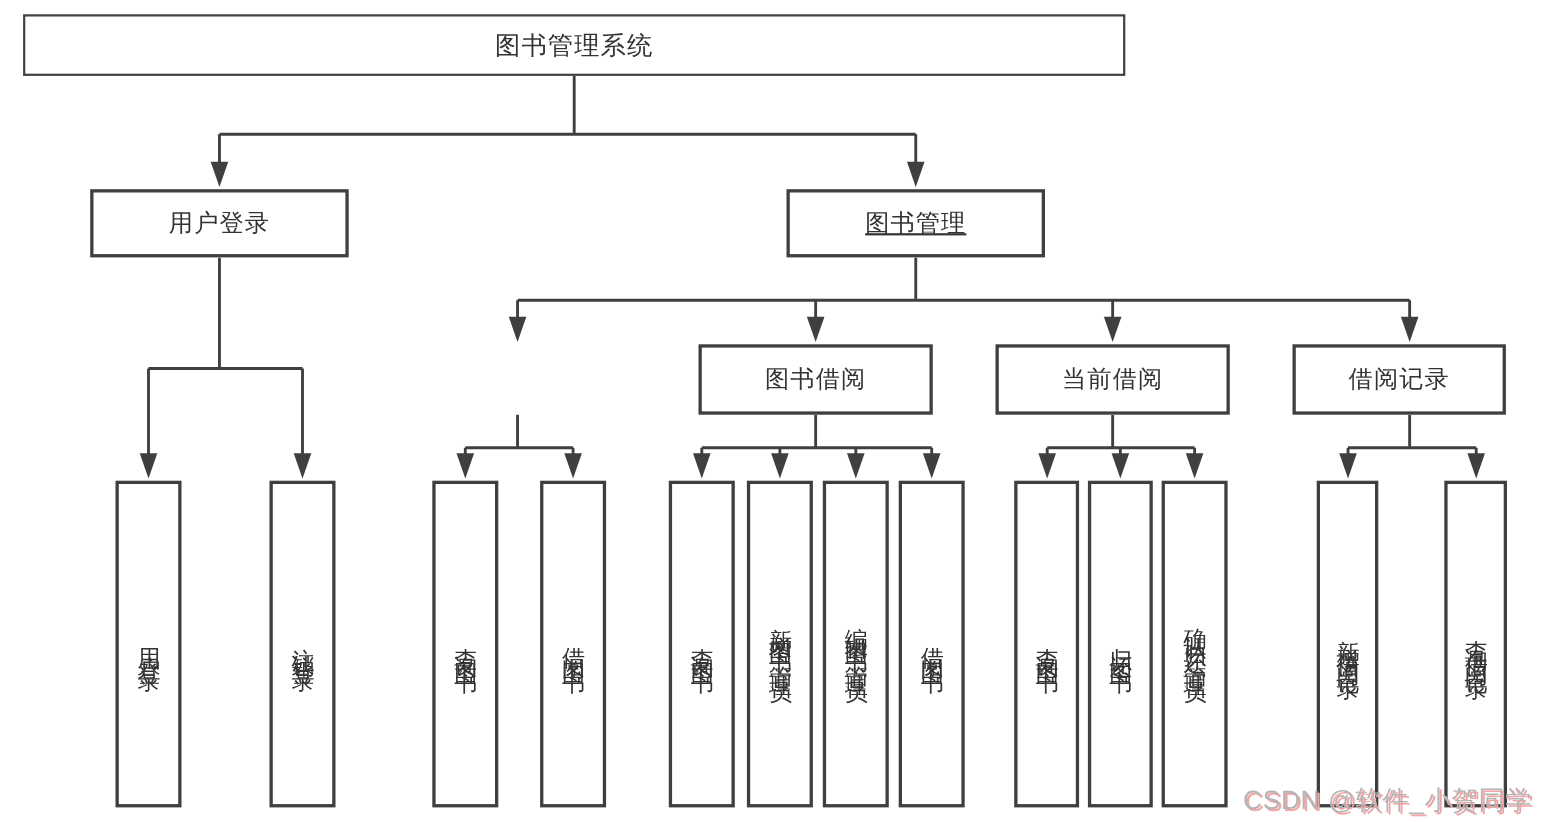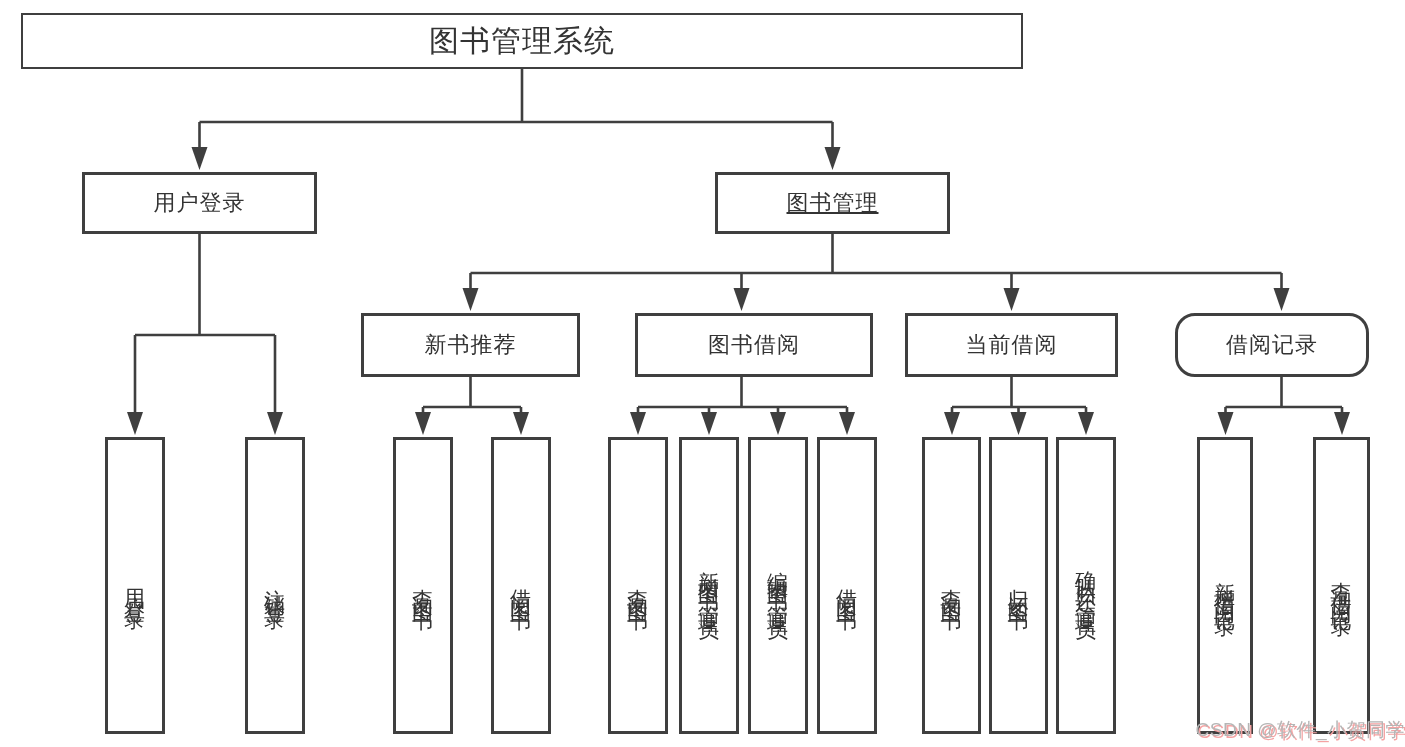--- a/index.html
+++ b/index.html
@@ -26,38 +26,38 @@
   .connectors polygon{fill:currentColor;stroke:none;}
   .node{
     position:absolute;
     box-sizing:border-box;
     background:#ffffff;
     border:3px solid var(--color-line);
     display:flex;align-items:center;justify-content:center;
     color:var(--color-text);
     z-index:2;
   }
-  .node.root{border-width:2px;font-size:30px;font-family:Liberation Serif, serif;}
+  .node.root{border-width:2px;font-size:23px;font-family:Liberation Serif, serif;}
   .node.h{font-size:22px;}
   .node.h span, .node.root span{
     white-space:nowrap;
     letter-spacing:1px;
   }
   .node.v span{
     writing-mode:vertical-rl;
     text-orientation:mixed;
     font-size:21px;
     line-height:1;
     letter-spacing:7px;
     white-space:nowrap;
   }
   .watermark{
     position:absolute;
-    right:0;bottom:4px;
-    font-size:19px;
+    right:12px;bottom:4px;
+    font-size:24px;
     color:var(--color-watermark-text);
     text-shadow:2px 2px 0 var(--color-watermark-shadow);
     letter-spacing:0.5px;
     z-index:3;
     white-space:nowrap;
   }
 </style>
 </head>
 <body>
 
@@ -117,30 +117,27 @@
     <span>图书管理系统</span>
   </div>
 
   <div class="node h" style="left:82px;top:172px;width:235px;height:62px;">
     <span>用户登录</span>
   </div>
   <div class="node h" style="left:715px;top:172px;width:235px;height:62px;text-decoration:underline;">
     <span>图书管理</span>
   </div>
 
-  <div class="node h" style="left:361px;top:313px;width:219px;height:64px;">
-    <span>新书推荐</span>
-  </div>
-  <div class="node h" style="left:635px;top:313px;width:238px;height:64px;">
+  <div class="node h" style="left:635px;top:313px;width:213px;height:64px;">
     <span>图书借阅</span>
   </div>
   <div class="node h" style="left:905px;top:313px;width:213px;height:64px;text-align:center;">
     <span>当前借阅</span>
   </div>
-  <div class="node h" style="left:1175px;top:313px;width:194px;height:64px;border-radius:20px;">
+  <div class="node h" style="left:1175px;top:313px;width:194px;height:64px;">
     <span>借阅记录</span>
   </div>
 
   <div class="node v" style="left:105px;top:437px;width:60px;height:297px;">
     <span>用户登录</span>
   </div>
   <div class="node v" style="left:245px;top:437px;width:60px;height:297px;">
     <span>注销登录</span>
   </div>
 

